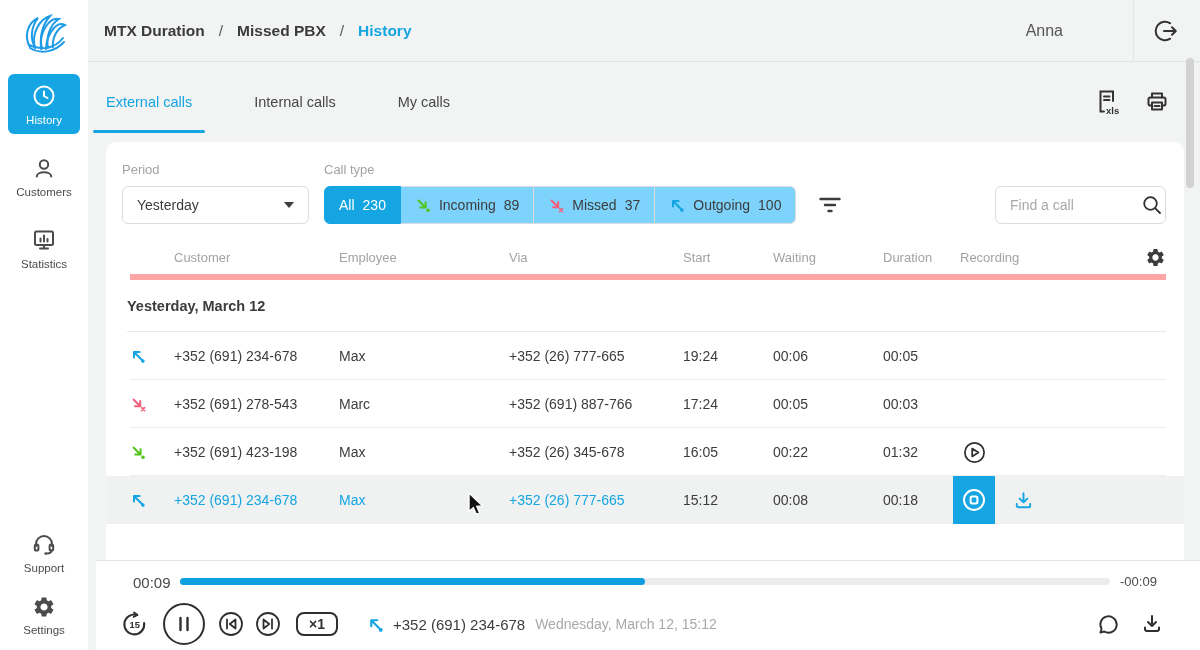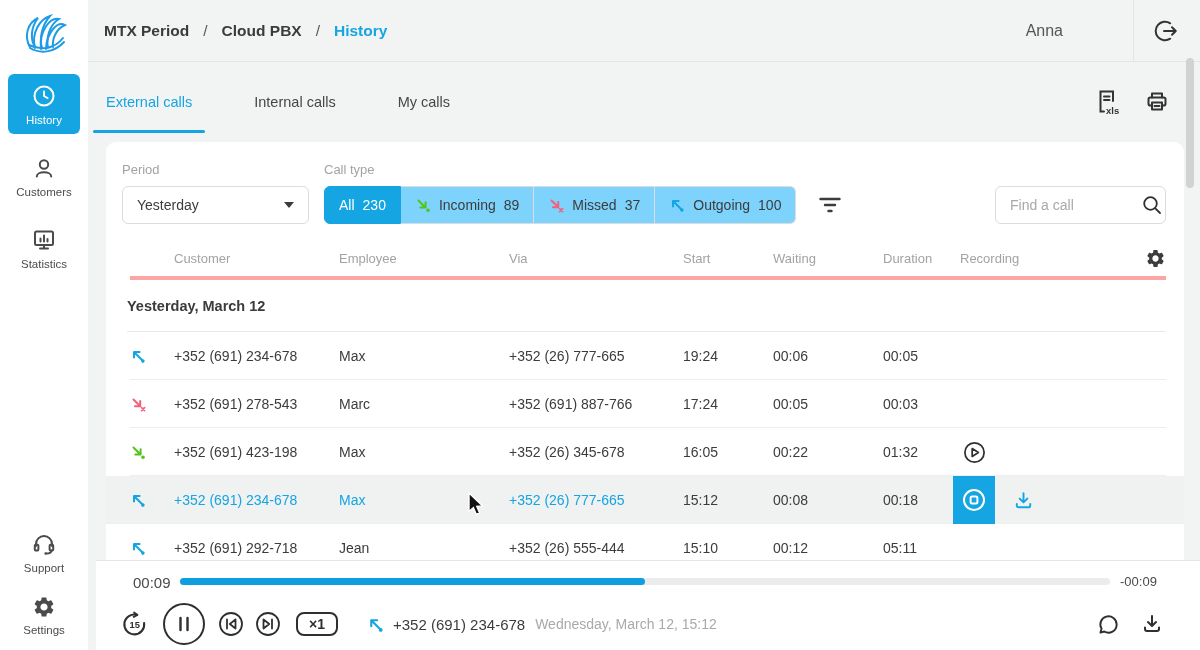--- a/index.html
+++ b/index.html
@@ -55,21 +55,21 @@
   .segment .seg-count { margin-left:8px; font-weight:400; }
   .segment .seg-icon { margin-right:8px; }
   .filter-funnel { margin-left:16px; align-self:flex-end; height:38px; display:flex; align-items:center; color:#3c3c3c; cursor:pointer; padding:0 6px; }
   .search-box { margin-left:auto; align-self:flex-end; width:171px; height:38px; border:1px solid #dcdcdc; border-radius:6px; display:flex; align-items:center; padding:0 2px 0 14px; background:#fff; }
   .search-box input { border:none; outline:none; flex:1; font-size:14px; font-family:"Liberation Sans", sans-serif; color:#3c3c3c; min-width:0; background:transparent; }
   .search-box input::placeholder { color:#a8a8a8; }
   .search-box .mag { color:#2f2f2f; cursor:pointer; }
 
   
   .grid { display:grid; grid-template-columns:44px 165px 170px 174px 90px 110px 70px 1fr; align-items:center; }
-  .thead { margin:16px 18px 0 24px; height:40px; border-bottom:4px solid #fca5a5; color:#a3a3a3; font-size:13px; }
+  .thead { margin:16px 18px 0 24px; height:40px; border-bottom:6px solid #fca5a5; color:#a3a3a3; font-size:13px; }
   .th-recording { padding-left:7px; display:flex; align-items:center; }
   .th-gear { margin-left:auto; color:#3c3c3c; cursor:pointer; }
   .date-row { margin:0 18px 0 21px; height:52px; display:flex; align-items:center; border-bottom:1px solid #e8e8e8; font-size:14.5px; font-weight:700; color:#3b3b3b; }
   .trow { margin:0 18px 0 24px; height:48px; border-bottom:1px solid #eeeeee; font-size:14px; color:#3c3c3c; }
   .trow .dir { display:flex; align-items:center; }
   .trow.highlight { background:#f0f1f1; margin:0; padding:0 18px 0 24px; }
   .trow.highlight .cell-link { color:#14a5e2; }
   .rec-cell { display:flex; align-items:center; height:48px; }
   .rec-play { margin-left:9px; color:#2f2f2f; cursor:pointer; }
   .rec-stop-btn { width:42px; height:48px; background:#14a5e2; color:#fff; display:flex; align-items:center; justify-content:center; cursor:pointer; }
@@ -157,23 +157,23 @@
   <div class="nav-item bottom">
     <svg width="24" height="24" viewBox="0 0 24 24">
       <path fill="currentColor" fill-rule="evenodd" d="M19.14 12.94c.04-.3.06-.61.06-.94s-.02-.64-.07-.94l2.03-1.58a.49.49 0 0 0 .12-.61l-1.92-3.32a.488.488 0 0 0-.59-.22l-2.39.96c-.5-.38-1.03-.7-1.62-.94l-.36-2.54a.484.484 0 0 0-.48-.41h-3.84c-.24 0-.43.17-.47.41l-.36 2.54c-.59.24-1.13.57-1.62.94l-2.39-.96c-.22-.08-.47 0-.59.22L2.74 8.87c-.12.21-.08.47.12.61l2.03 1.58c-.05.3-.09.63-.09.94s.02.64.07.94l-2.03 1.58a.49.49 0 0 0-.12.61l1.92 3.32c.12.22.37.29.59.22l2.39-.96c.5.38 1.03.7 1.62.94l.36 2.54c.05.24.24.41.48.41h3.84c.24 0 .44-.17.47-.41l.36-2.54c.59-.24 1.13-.56 1.62-.94l2.39.96c.22.08.47 0 .59-.22l1.92-3.32c.12-.22.07-.47-.12-.61l-2.01-1.58zM12 15.6c-1.98 0-3.6-1.62-3.6-3.6s1.62-3.6 3.6-3.6 3.6 1.62 3.6 3.6-1.62 3.6-3.6 3.6z"></path>
     </svg>
     <span class="nav-label">Settings</span>
   </div>
 </aside>
 
 <header class="topbar">
   <div class="breadcrumb">
-    <span>MTX Period</span>
+    <span>MTX Duration</span>
     <span class="crumb-sep">/</span>
-    <span>Cloud PBX</span>
+    <span>Missed PBX</span>
     <span class="crumb-sep">/</span>
     <span class="crumb-current">History</span>
   </div>
   <div class="user-area">
     <span class="user-name">Anna</span>
     <div class="topbar-divider"></div>
     <div class="logout-btn">
       <svg width="26" height="26" viewBox="0 0 26 26" fill="none" stroke="currentColor" stroke-width="2" stroke-linecap="round" stroke-linejoin="round">
         <path d="M16.2 5.3 A9.3 9.3 0 1 0 16.2 20.7"></path>
         <path d="M10 13 H21.8 M18 9.2 L21.8 13 L18 16.8"></path>
@@ -379,35 +379,20 @@
       </span>
       <span class="rec-download">
         <svg width="23" height="23" viewBox="0 0 24 24" fill="none" stroke="currentColor" stroke-width="2" stroke-linecap="round" stroke-linejoin="round">
             <path d="M12 4.5 V13.5 M8 10 l4 4 4-4"></path>
             <path d="M5 15.5 v1.6 a2 2 0 0 0 2 2 h10 a2 2 0 0 0 2-2 v-1.6"></path>
           </svg>
       </span>
     </span>
   </div>
 
-  <div class="trow grid">
-    <span class="dir c-out">
-      <svg width="16" height="16" viewBox="0 0 16 16" fill="none" stroke="currentColor" stroke-width="2" stroke-linecap="round" stroke-linejoin="round">
-          <path d="M12 12 L4 4 M4 9.6 V4 H9.6"></path>
-          <circle cx="12.9" cy="13.1" r="1.8" fill="currentColor" stroke="none"></circle>
-        </svg>
-    </span>
-    <span>+352 (691) 292-718</span>
-    <span>Jean</span>
-    <span>+352 (26) 555-444</span>
-    <span>15:10</span>
-    <span>00:12</span>
-    <span>05:11</span>
-    <span class="rec-cell"></span>
-  </div>
 </main>
 
 <div class="player">
   <span class="p-elapsed">00:09</span>
   <div class="p-track">
     <div class="p-fill" style="width: 50%;"></div>
   </div>
   <span class="p-remaining">-00:09</span>
 
   <div class="p-controls">

